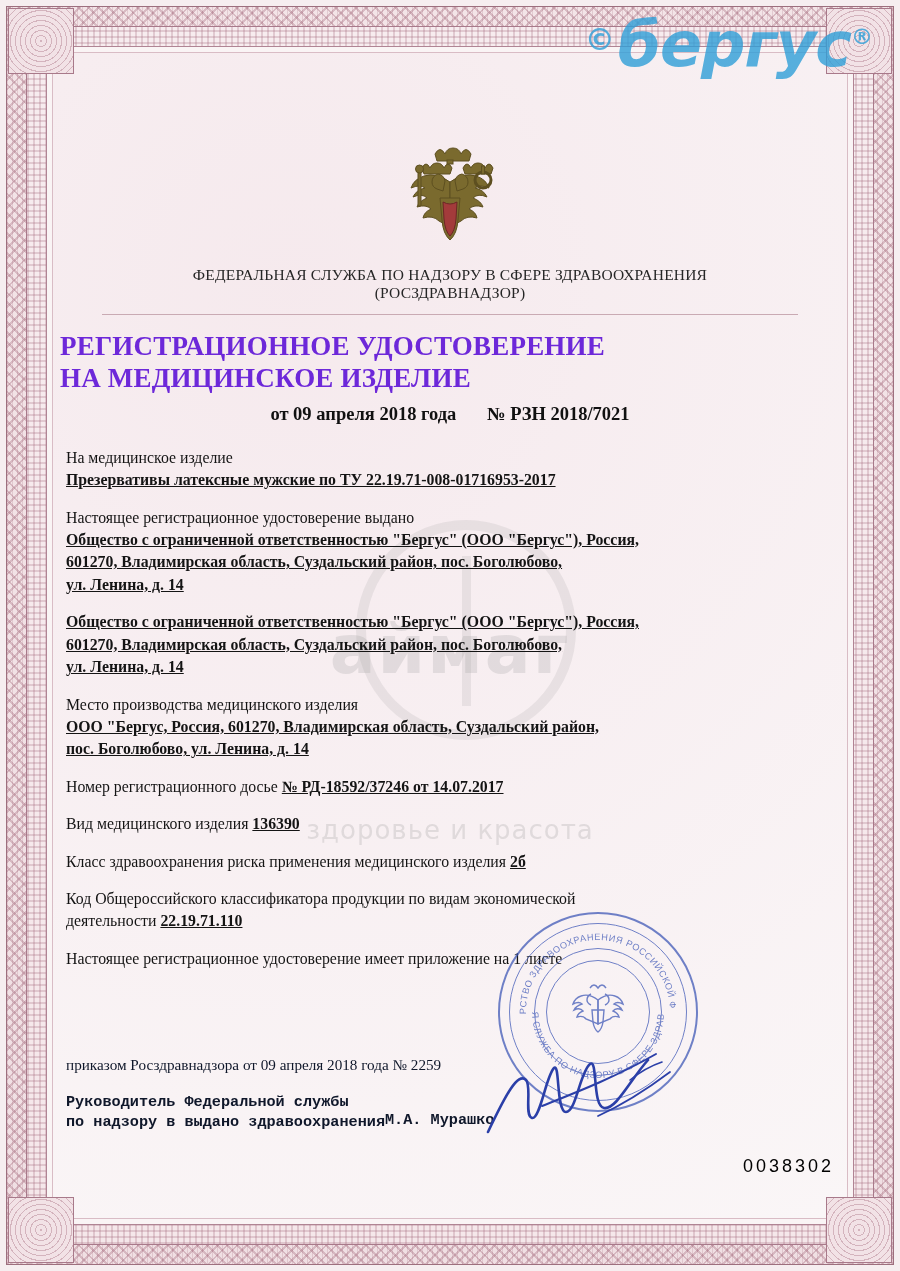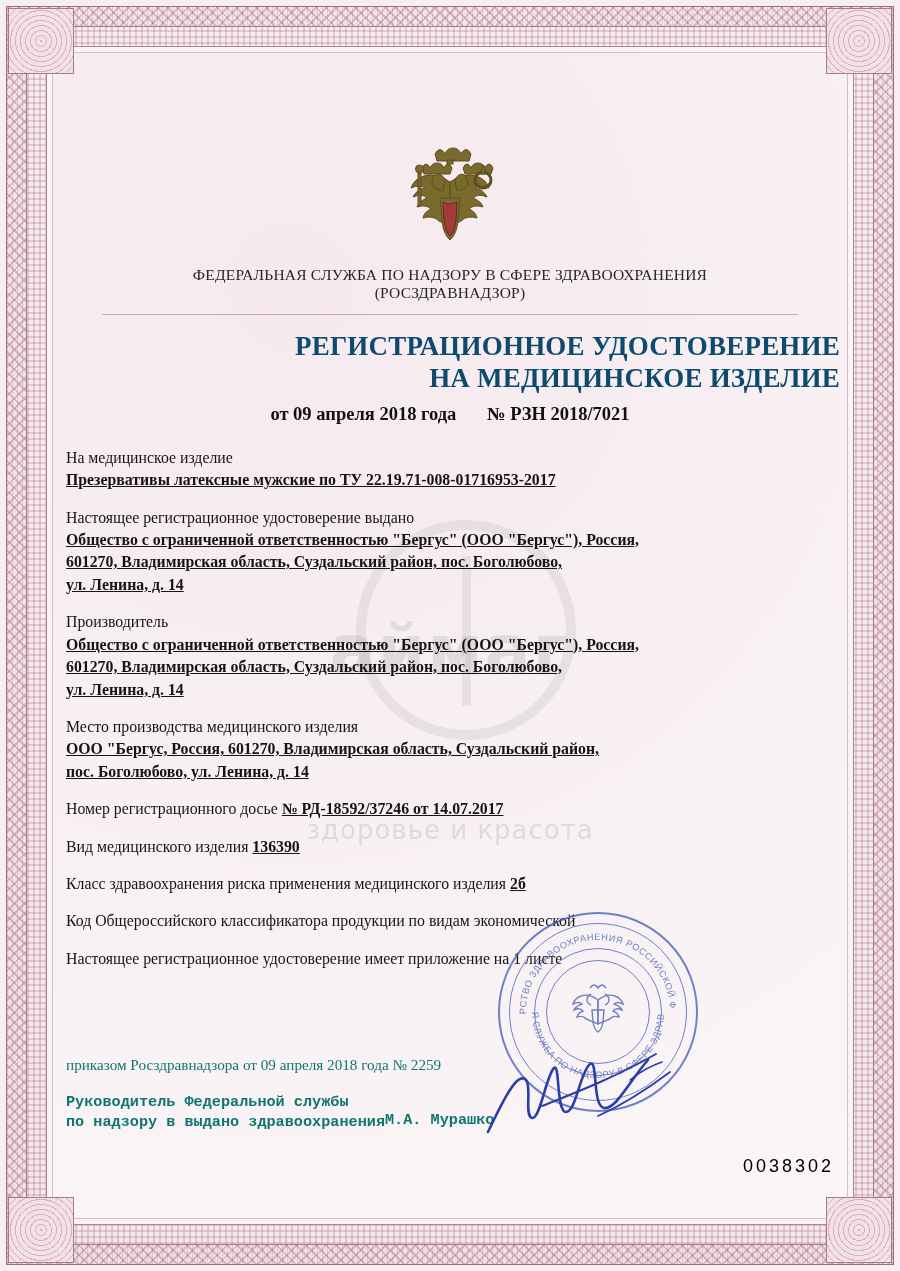--- a/index.html
+++ b/index.html
@@ -158,25 +158,25 @@
   .agency .line2 { display: block; }
 
   .rule {
     height: 1px;
     background: #c9aab3;
     margin: 12px 42px 0;
   }
 
   .title {
     margin-top: 16px;
-    text-align: right;
+    text-align: left;
     font-weight: bold;
     font-size: 27px;
     line-height: 1.18;
-    color: #0c4a6e;
+    color: #6d28d9;
     letter-spacing: .2px;
   }
   .title-date {
     margin-top: 9px;
     text-align: center;
     font-weight: bold;
     font-size: 18.5px;
     color: #111;
   }
   .title-date .num { margin-left: 26px; }
@@ -192,21 +192,21 @@
   .val { font-weight: bold; text-decoration: underline; }
   .inline .lbl, .inline .val { display: inline; }
 
   .footer {
     position: absolute;
     left: 6px;
     right: 6px;
     bottom: 78px;
     font-size: 15.2px;
     line-height: 1.45;
-    color: #0f766e;
+    color: #0f172a;
   }
   .footer .order { margin-bottom: 16px; }
   .sig-row {
     position: relative;
     display: flex;
     align-items: flex-end;
     font-family: Liberation Mono, monospace;
   }
   .sig-title { font-weight: bold; line-height: 1.35; }
   .sig-name { font-weight: bold; white-space: nowrap; padding-bottom: 2px; }
@@ -288,20 +288,23 @@
   <div class="border-inner"></div>
   <div class="border-inner2"></div>
   <div class="corner tl"></div>
   <div class="corner tr"></div>
   <div class="corner bl"></div>
   <div class="corner br"></div>
 
   <div class="wm-ring"></div>
   <div class="wm-center">аймаг</div>
   <div class="wm-center-sub">здоровье и красота</div>
+  <div class="wm-brand">
+    <span class="cmark">©</span><span>бергус</span><span class="reg">®</span>
+  </div>
 
   <div class="content">
 
     <div class="emblem">
       <svg width="118" height="116" viewBox="0 0 118 116" aria-hidden="true">
         <g fill="#7a6a2e" stroke="#5d4f20" stroke-width="1">
 
           <path d="M44 16 q5 -9 10 0 q2 -6 8 -6 q6 0 8 6 q5 -9 10 0 l-2 7 h-32 z"></path>
           <path d="M31 30 q4 -8 8 0 q2 -5 7 -5 q5 0 7 5 q4 -8 8 0 l-2 6 h-26 z"></path>
           <path d="M72 30 q4 -8 8 0 q2 -5 7 -5 q5 0 7 5 q4 -8 8 0 l-2 6 h-26 z"></path>
@@ -349,21 +352,20 @@
       </div>
 
       <div class="block">
         <div class="lbl">Настоящее регистрационное удостоверение выдано</div>
         <div class="val">Общество с ограниченной ответственностью "Бергус" (ООО "Бергус"), Россия,</div>
         <div class="val">601270, Владимирская область, Суздальский район, пос. Боголюбово,</div>
         <div class="val">ул. Ленина, д. 14</div>
       </div>
 
       <div class="block">
-        <div class="lbl">Производитель</div>
         <div class="val">Общество с ограниченной ответственностью "Бергус" (ООО "Бергус"), Россия,</div>
         <div class="val">601270, Владимирская область, Суздальский район, пос. Боголюбово,</div>
         <div class="val">ул. Ленина, д. 14</div>
       </div>
 
       <div class="block">
         <div class="lbl">Место производства медицинского изделия</div>
         <div class="val">ООО "Бергус, Россия, 601270, Владимирская область, Суздальский район,</div>
         <div class="val">пос. Боголюбово, ул. Ленина, д. 14</div>
       </div>
@@ -378,20 +380,24 @@
         <span class="val">136390</span>
       </div>
 
       <div class="block inline">
         <span class="lbl">Класс здравоохранения риска применения медицинского изделия</span>
         <span class="val">2б</span>
       </div>
 
       <div class="block">
         <div class="lbl">Код Общероссийского классификатора продукции по видам экономической</div>
+        <div>
+          <span class="lbl">деятельности</span>
+          <span class="val">22.19.71.110</span>
+        </div>
       </div>
 
       <div class="block">
         <div class="lbl">Настоящее регистрационное удостоверение имеет приложение на 1 листе</div>
       </div>
 
     </div>
 
     <div class="footer">
       <div class="order">

